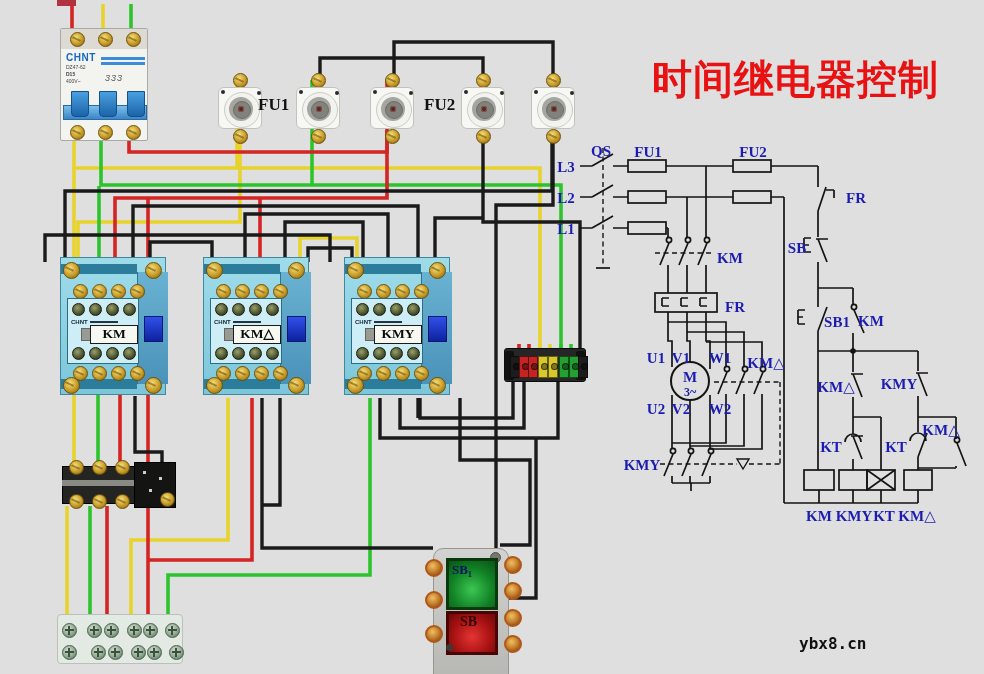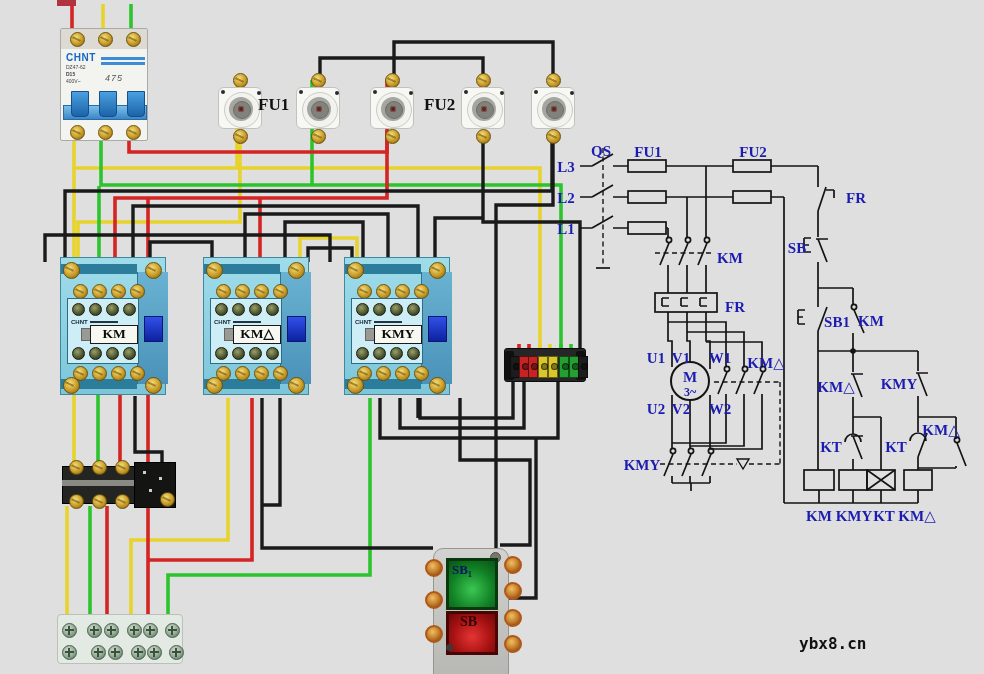--- a/index.html
+++ b/index.html
@@ -161,21 +161,21 @@
   <span class="screw" style="left:37px;top:3px;"></span>
   <span class="screw" style="left:65px;top:3px;"></span>
   <div style="position:absolute;left:5px;top:23px;" class="chnt-blue">CHNT</div>
   <div class="bars" style="position:absolute;left:40px;top:26px;width:44px;">
         <i></i>
         <i></i>
       </div>
   <div class="tiny" style="position:absolute;left:5px;top:35px;">DZ47-62</div>
   <div class="tiny" style="position:absolute;left:5px;top:42px;font-weight:bold;">D15</div>
   <div class="tiny" style="position:absolute;left:5px;top:49px;">400V~</div>
-  <div class="marks">475</div>
+  <div class="marks">333</div>
   <div class="crossbar"></div>
   <span class="lever" style="left:10px;top:62px;"></span>
   <span class="lever" style="left:38px;top:62px;"></span>
   <span class="lever" style="left:66px;top:62px;"></span>
   <span class="screw" style="left:9px;top:96px;"></span>
   <span class="screw" style="left:37px;top:96px;"></span>
   <span class="screw" style="left:65px;top:96px;"></span>
 </div>
 
 <div>
@@ -510,16 +510,17 @@
         <text x="831" y="452" text-anchor="middle" font-size="15" fill="#1c1cb0">KT</text>
         <text x="896" y="452" text-anchor="middle" font-size="15" fill="#1c1cb0">KT</text>
         <text x="941" y="435" text-anchor="middle" font-size="15" fill="#1c1cb0">KM△</text>
         <text x="819" y="521" text-anchor="middle" font-size="15" fill="#1c1cb0">KM</text>
         <text x="854" y="521" text-anchor="middle" font-size="15" fill="#1c1cb0">KMY</text>
         <text x="884" y="521" text-anchor="middle" font-size="15" fill="#1c1cb0">KT</text>
         <text x="917" y="521" text-anchor="middle" font-size="15" fill="#1c1cb0">KM△</text>
       </g>
 </svg>
 
+<div id="title">时间继电器控制</div>
 <div id="watermark">ybx8.cn</div>
 <div id="redmark"></div>
 
 </div>
 
 </body></html>

